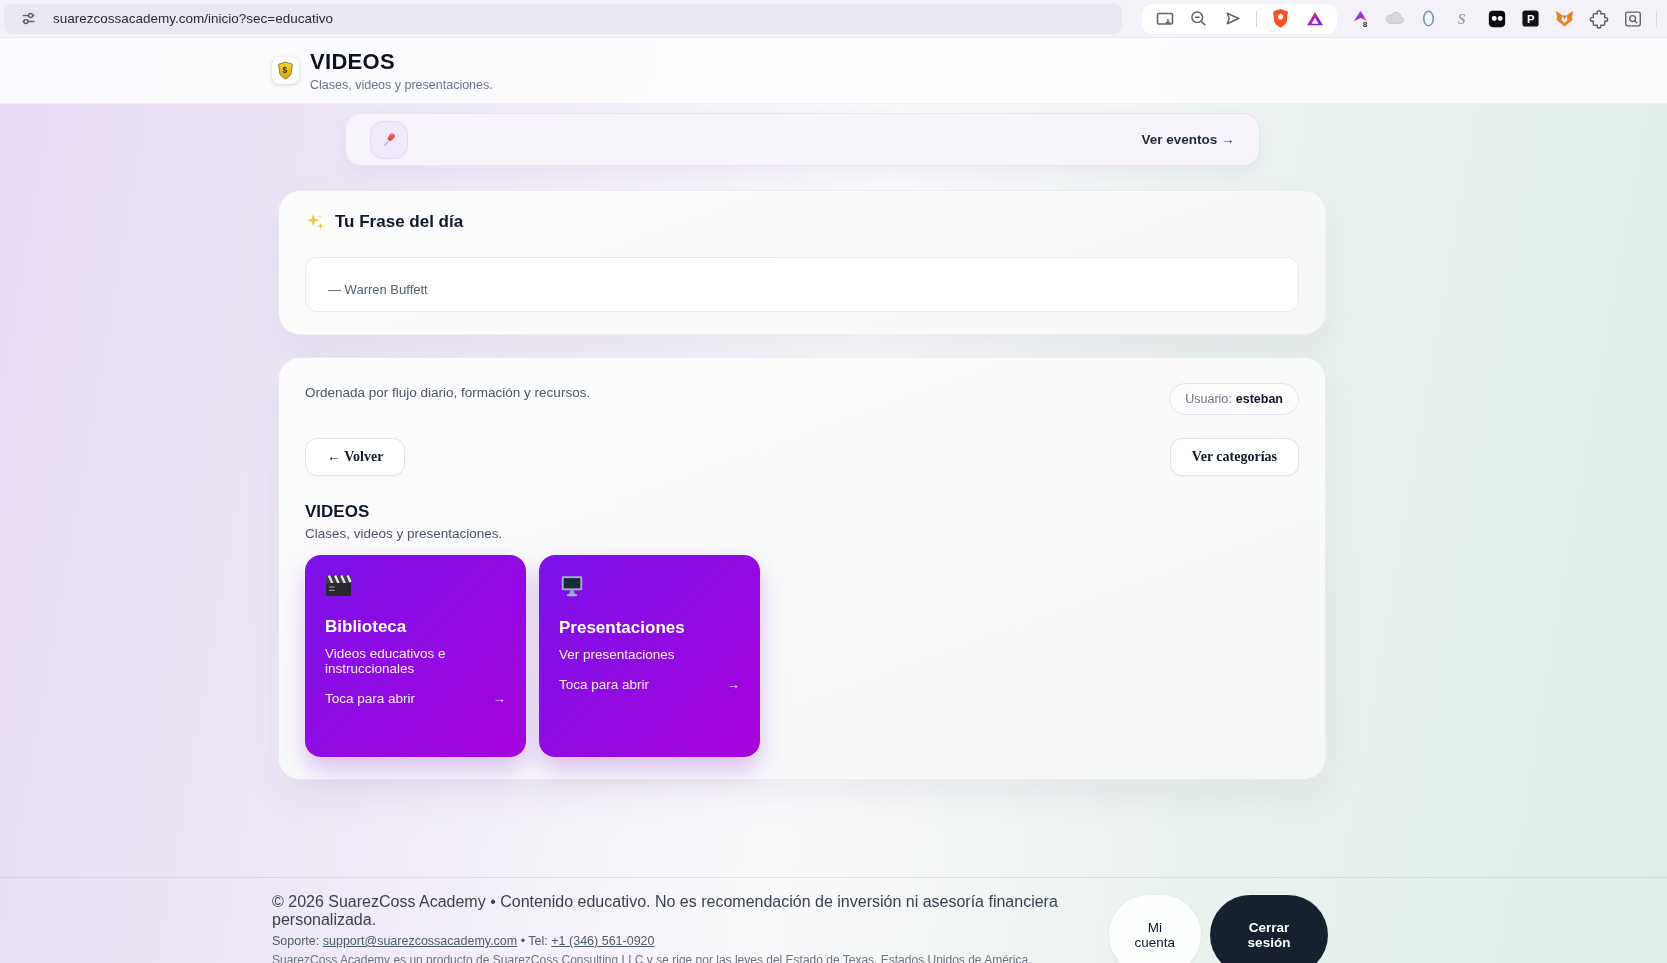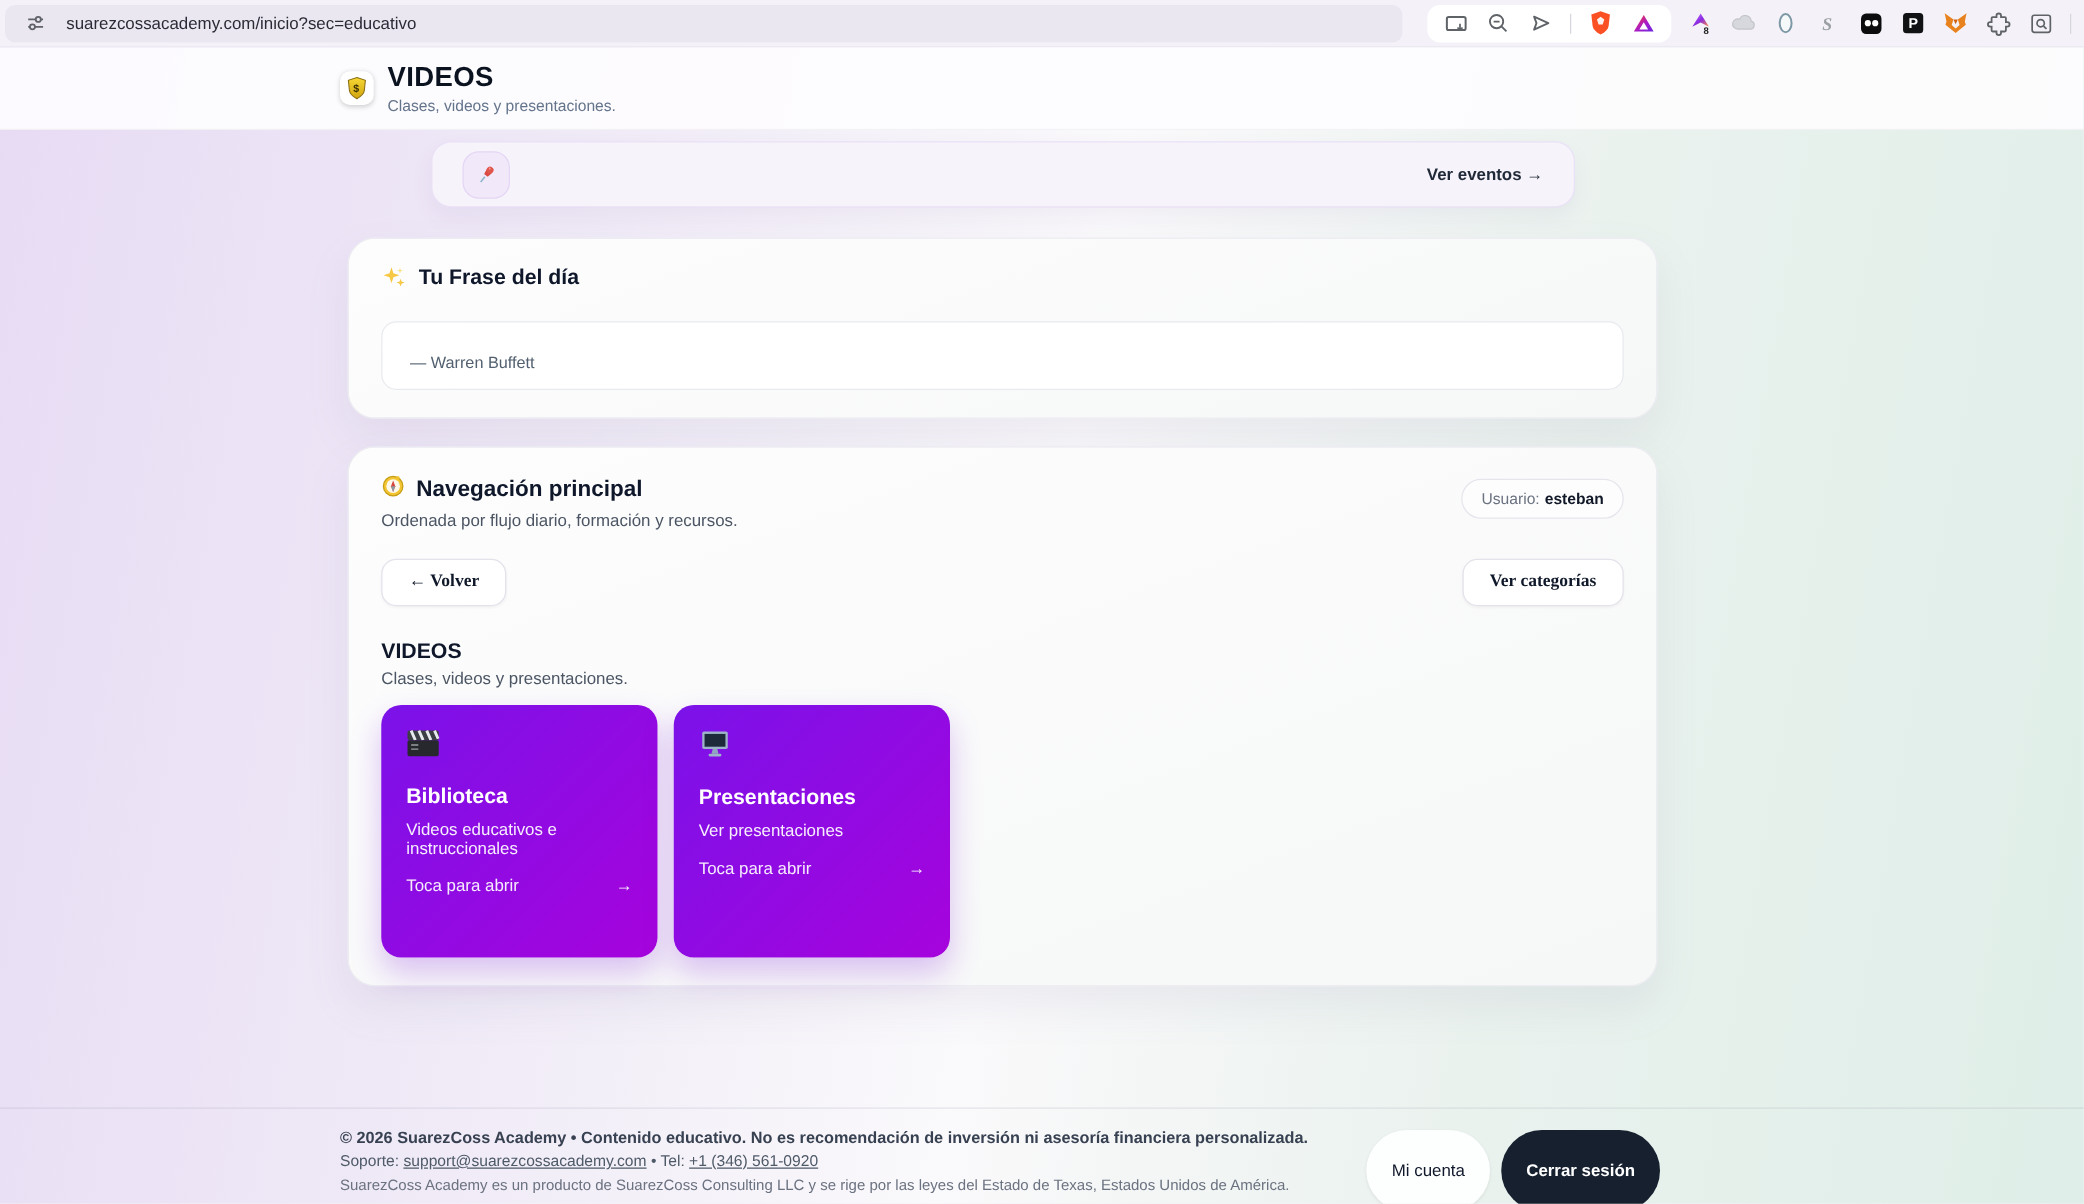--- a/index.html
+++ b/index.html
@@ -81,21 +81,21 @@
     box-shadow:0 12px 24px rgba(125,25,215,0.25); cursor:pointer; color:#fff; }
   .pc-title { margin-top:15px; font-size:17px; font-weight:700; }
   .pc-sub { margin-top:9px; font-size:13.5px; color:rgba(255,255,255,0.93); }
   .pc-cta { margin-top:15px; display:flex; justify-content:space-between;
     font-size:13.5px; color:rgba(255,255,255,0.92); }
 
   
   .footer { margin-top:97px; border-top:1px solid rgba(120,120,140,0.16); padding-top:15px; }
   .footer-inner { width:1056px; margin-left:272px; display:flex;
     justify-content:space-between; align-items:flex-start; }
-  .f1 { font-size:13px; color:#374151;font-weight:bold; }
+  .f1 { font-size:16px; color:#374151; }
   .f2 { font-size:12.5px; color:#4e5a68; margin-top:5px; }
   .f2 a { color:#4e5a68; text-decoration:underline; cursor:pointer; }
   .f3 { font-size:12px; color:#6b7280; margin-top:5px; }
   .footer-btns { display:flex; gap:9px; margin-top:2px; }
   .account-btn { background:#fdfefe; border:none; border-radius:999px; padding:25px 20px;
     font-size:13.5px; font-weight:400; color:#0f172a; font-family:inherit; cursor:pointer;
     box-shadow:0 1px 3px rgba(0,0,0,0.08); }
   .logout-btn { background:#16202f; border:none; border-radius:999px; padding:11px 20px;
     font-size:13.5px; font-weight:700; color:#ffffff; font-family:inherit; cursor:pointer; }
 </style>
@@ -269,32 +269,20 @@
         <span>Tu Frase del día</span>
       </div>
       <div class="quote-box">
         <p class="quote-author">— Warren Buffett</p>
       </div>
     </div>
 
     <div class="card nav-card">
       <div class="nav-head">
         <div>
-          <div class="nav-title">
-            <span>
-              <svg width="19" height="19" viewBox="0 0 22 22">
-                  <circle cx="11" cy="11.5" r="9" fill="#f2c531" stroke="#c79e15" stroke-width="1.2"></circle>
-                  <circle cx="11" cy="11.5" r="6.3" fill="#fdf8ec"></circle>
-                  <circle cx="15.5" cy="3.5" r="1.4" fill="#f2c531"></circle>
-                  <path d="M11 6.2l2 5.3-2 5.3-2-5.3z" fill="#d8453c"></path>
-                  <path d="M11 11.5l2-0 -2 5.3-2-5.3z" fill="#8d9aa5"></path>
-                </svg>
-            </span>
-            <span>Navegación principal</span>
-          </div>
           <p class="nav-sub">Ordenada por flujo diario, formación y recursos.</p>
         </div>
         <div class="user-pill"><span>Usuario:</span><b>esteban</b></div>
       </div>
 
       <div class="btn-row">
         <button class="white-btn">← Volver</button>
         <button class="white-btn">Ver categorías</button>
       </div>
 

